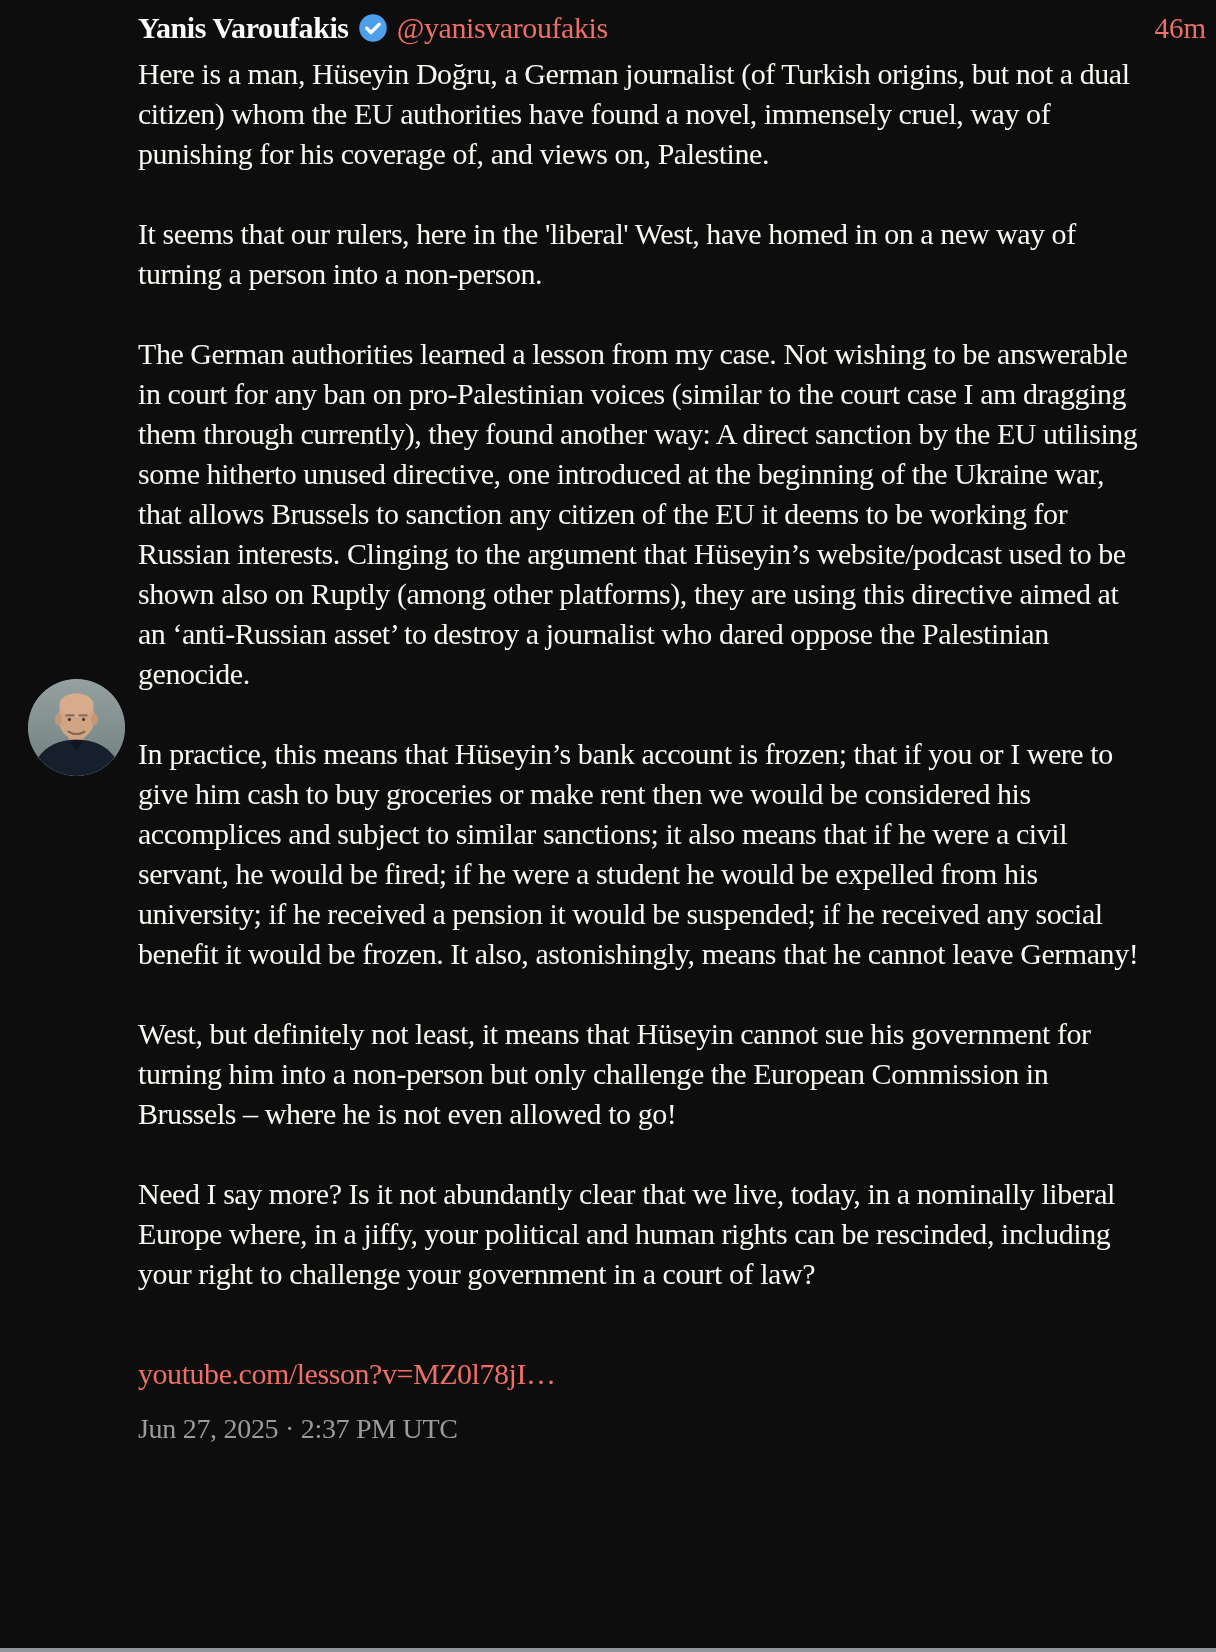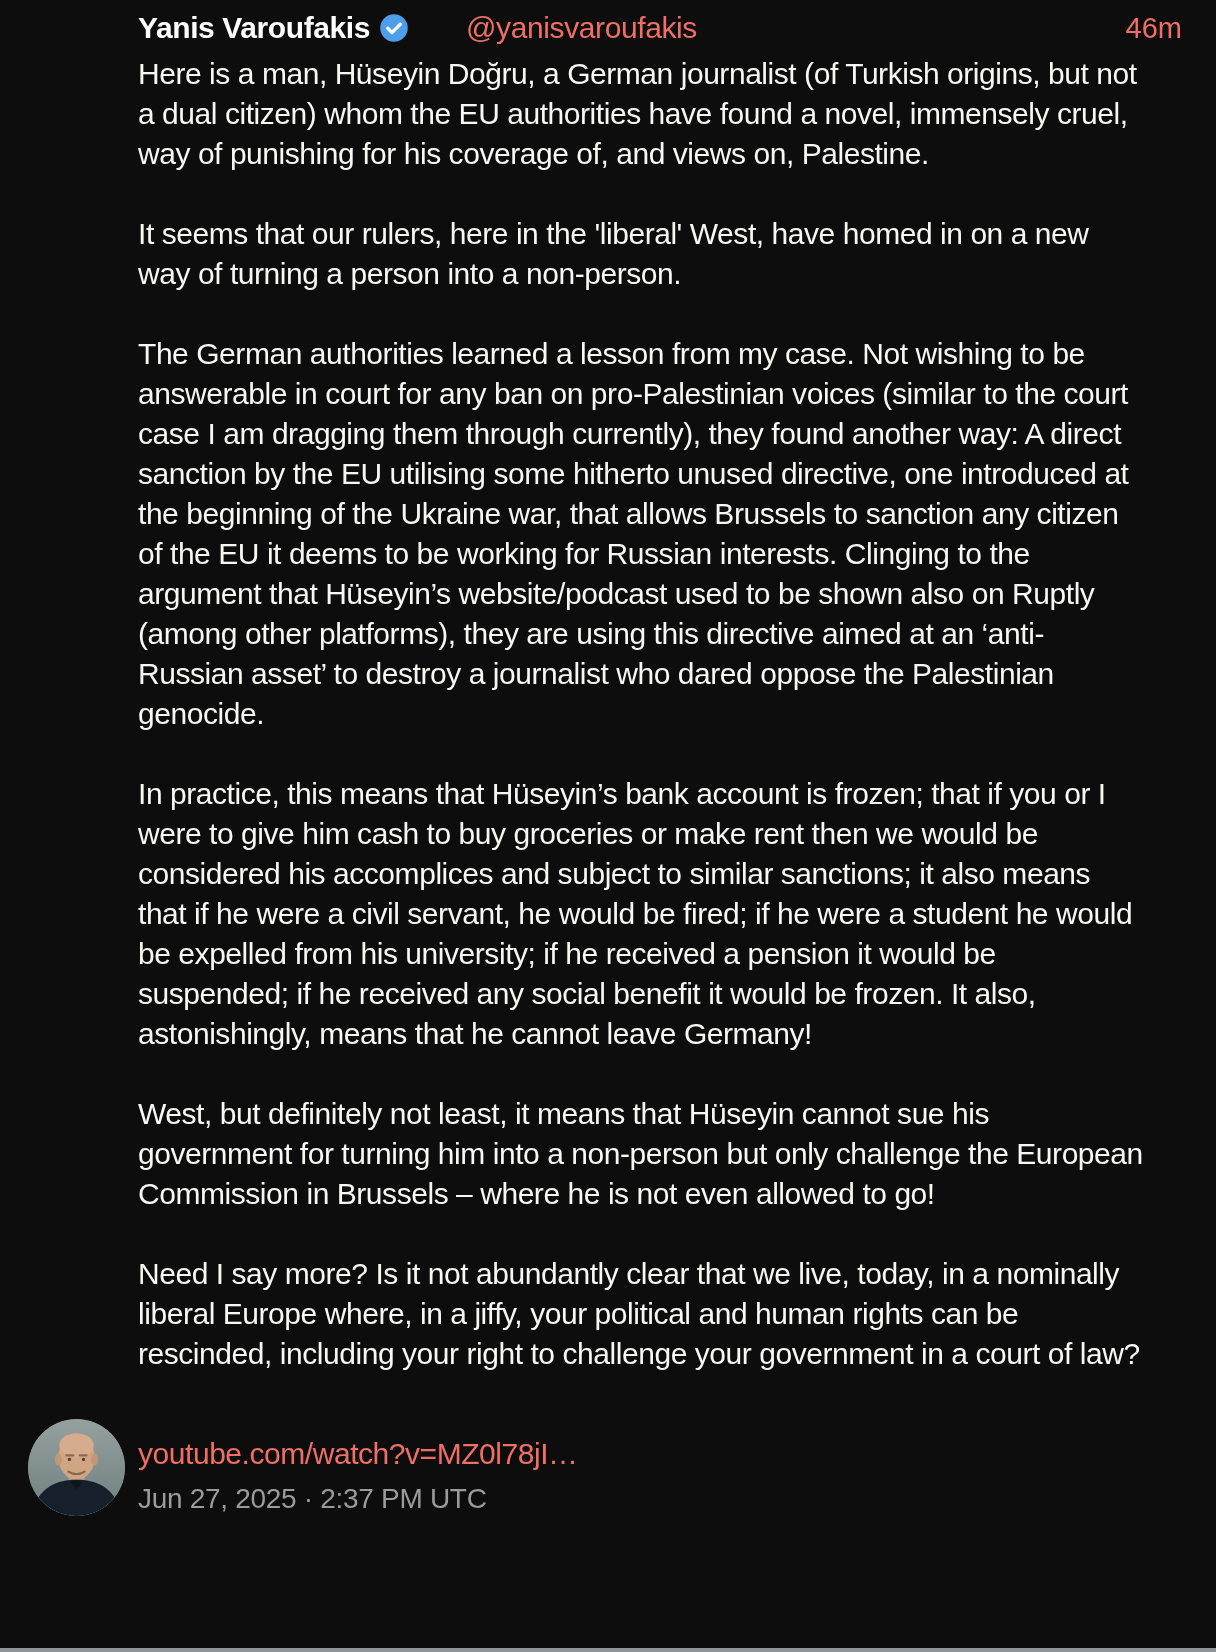--- a/index.html
+++ b/index.html
@@ -19,22 +19,23 @@
     width:1216px;
   }
   .page{
     position:relative;
     width:1216px;
     min-height:1652px;
     overflow:hidden;
   }
   .tweet{
     display:flex;
-    align-items:flex-end;
-    padding:8px 34px 0 28px;
+    align-items:center;
+    padding:8px 10px 0 28px;
+    font-family:Liberation Serif, serif;
   }
   .avatar-col{
     flex:0 0 auto;
     margin-right:13px;
   }
   .avatar{
     display:block;
     width:97px;
     height:97px;
     border-radius:50%;
@@ -68,21 +69,20 @@
     margin:0 9px 0 9px;
     flex:0 0 auto;
   }
   .badge svg{width:30px;height:30px;display:block;}
   .handle{
     font-size:30px;
     line-height:36px;
     color:var(--accent);
     text-decoration:none;
     letter-spacing:-0.4px;
-    margin-left:48px;
   }
   .time{
     margin-left:auto;
     font-size:29px;
     color:var(--accent);
     text-decoration:none;
   }
   .body-text{
     max-width:1005px;
   }
@@ -98,21 +98,21 @@
     display:inline-block;
     margin-top:62px;
     font-size:30px;
     line-height:36px;
     letter-spacing:-0.45px;
     color:var(--accent);
     text-decoration:none;
   }
   .tweet-date{
     display:inline-block;
-    margin-top:10px;
+    margin-top:20px;
     font-size:28px;
     line-height:34px;
     letter-spacing:-0.3px;
     color:var(--muted);
     text-decoration:none;
   }
   .bottom-divider{
     position:absolute;
     left:0;
     bottom:0;
@@ -179,20 +179,20 @@
 
       <div class="body-text">
         <p>Here is a man, Hüseyin Doğru, a German journalist (of Turkish origins, but not a dual citizen) whom the EU authorities have found a novel, immensely cruel, way of punishing for his coverage of, and views on, Palestine.</p>
         <p>It seems that our rulers, here in the 'liberal' West, have homed in on a new way of turning a person into a non-person.</p>
         <p>The German authorities learned a lesson from my case. Not wishing to be answerable in court for any ban on pro-Palestinian voices (similar to the court case I am dragging them through currently), they found another way: A direct sanction by the EU utilising some hitherto unused directive, one introduced at the beginning of the Ukraine war, that allows Brussels to sanction any citizen of the EU it deems to be working for Russian interests. Clinging to the argument that Hüseyin’s website/podcast used to be shown also on Ruptly (among other platforms), they are using this directive aimed at an ‘anti-Russian asset’ to destroy a journalist who dared oppose the Palestinian genocide.</p>
         <p>In practice, this means that Hüseyin’s bank account is frozen; that if you or I were to give him cash to buy groceries or make rent then we would be considered his accomplices and subject to similar sanctions; it also means that if he were a civil servant, he would be fired; if he were a student he would be expelled from his university; if he received a pension it would be suspended; if he received any social benefit it would be frozen. It also, astonishingly, means that he cannot leave Germany!</p>
         <p>West, but definitely not least, it means that Hüseyin cannot sue his government for turning him into a non-person but only challenge the European Commission in Brussels – where he is not even allowed to go!</p>
         <p>Need I say more? Is it not abundantly clear that we live, today, in a nominally liberal Europe where, in a jiffy, your political and human rights can be rescinded, including your right to challenge your government in a court of law?</p>
       </div>
 
-      <a class="ext-link">youtube.com/watch?v=MZ0l78jI…</a>
+      <a class="ext-link">youtube.com/lesson?v=MZ0l78jI…</a>
       <br>
       <a class="tweet-date">Jun 27, 2025 · 2:37 PM UTC</a>
     </div>
   </article>
 
   <div class="bottom-divider"></div>
 </div>
 
 </body></html>

